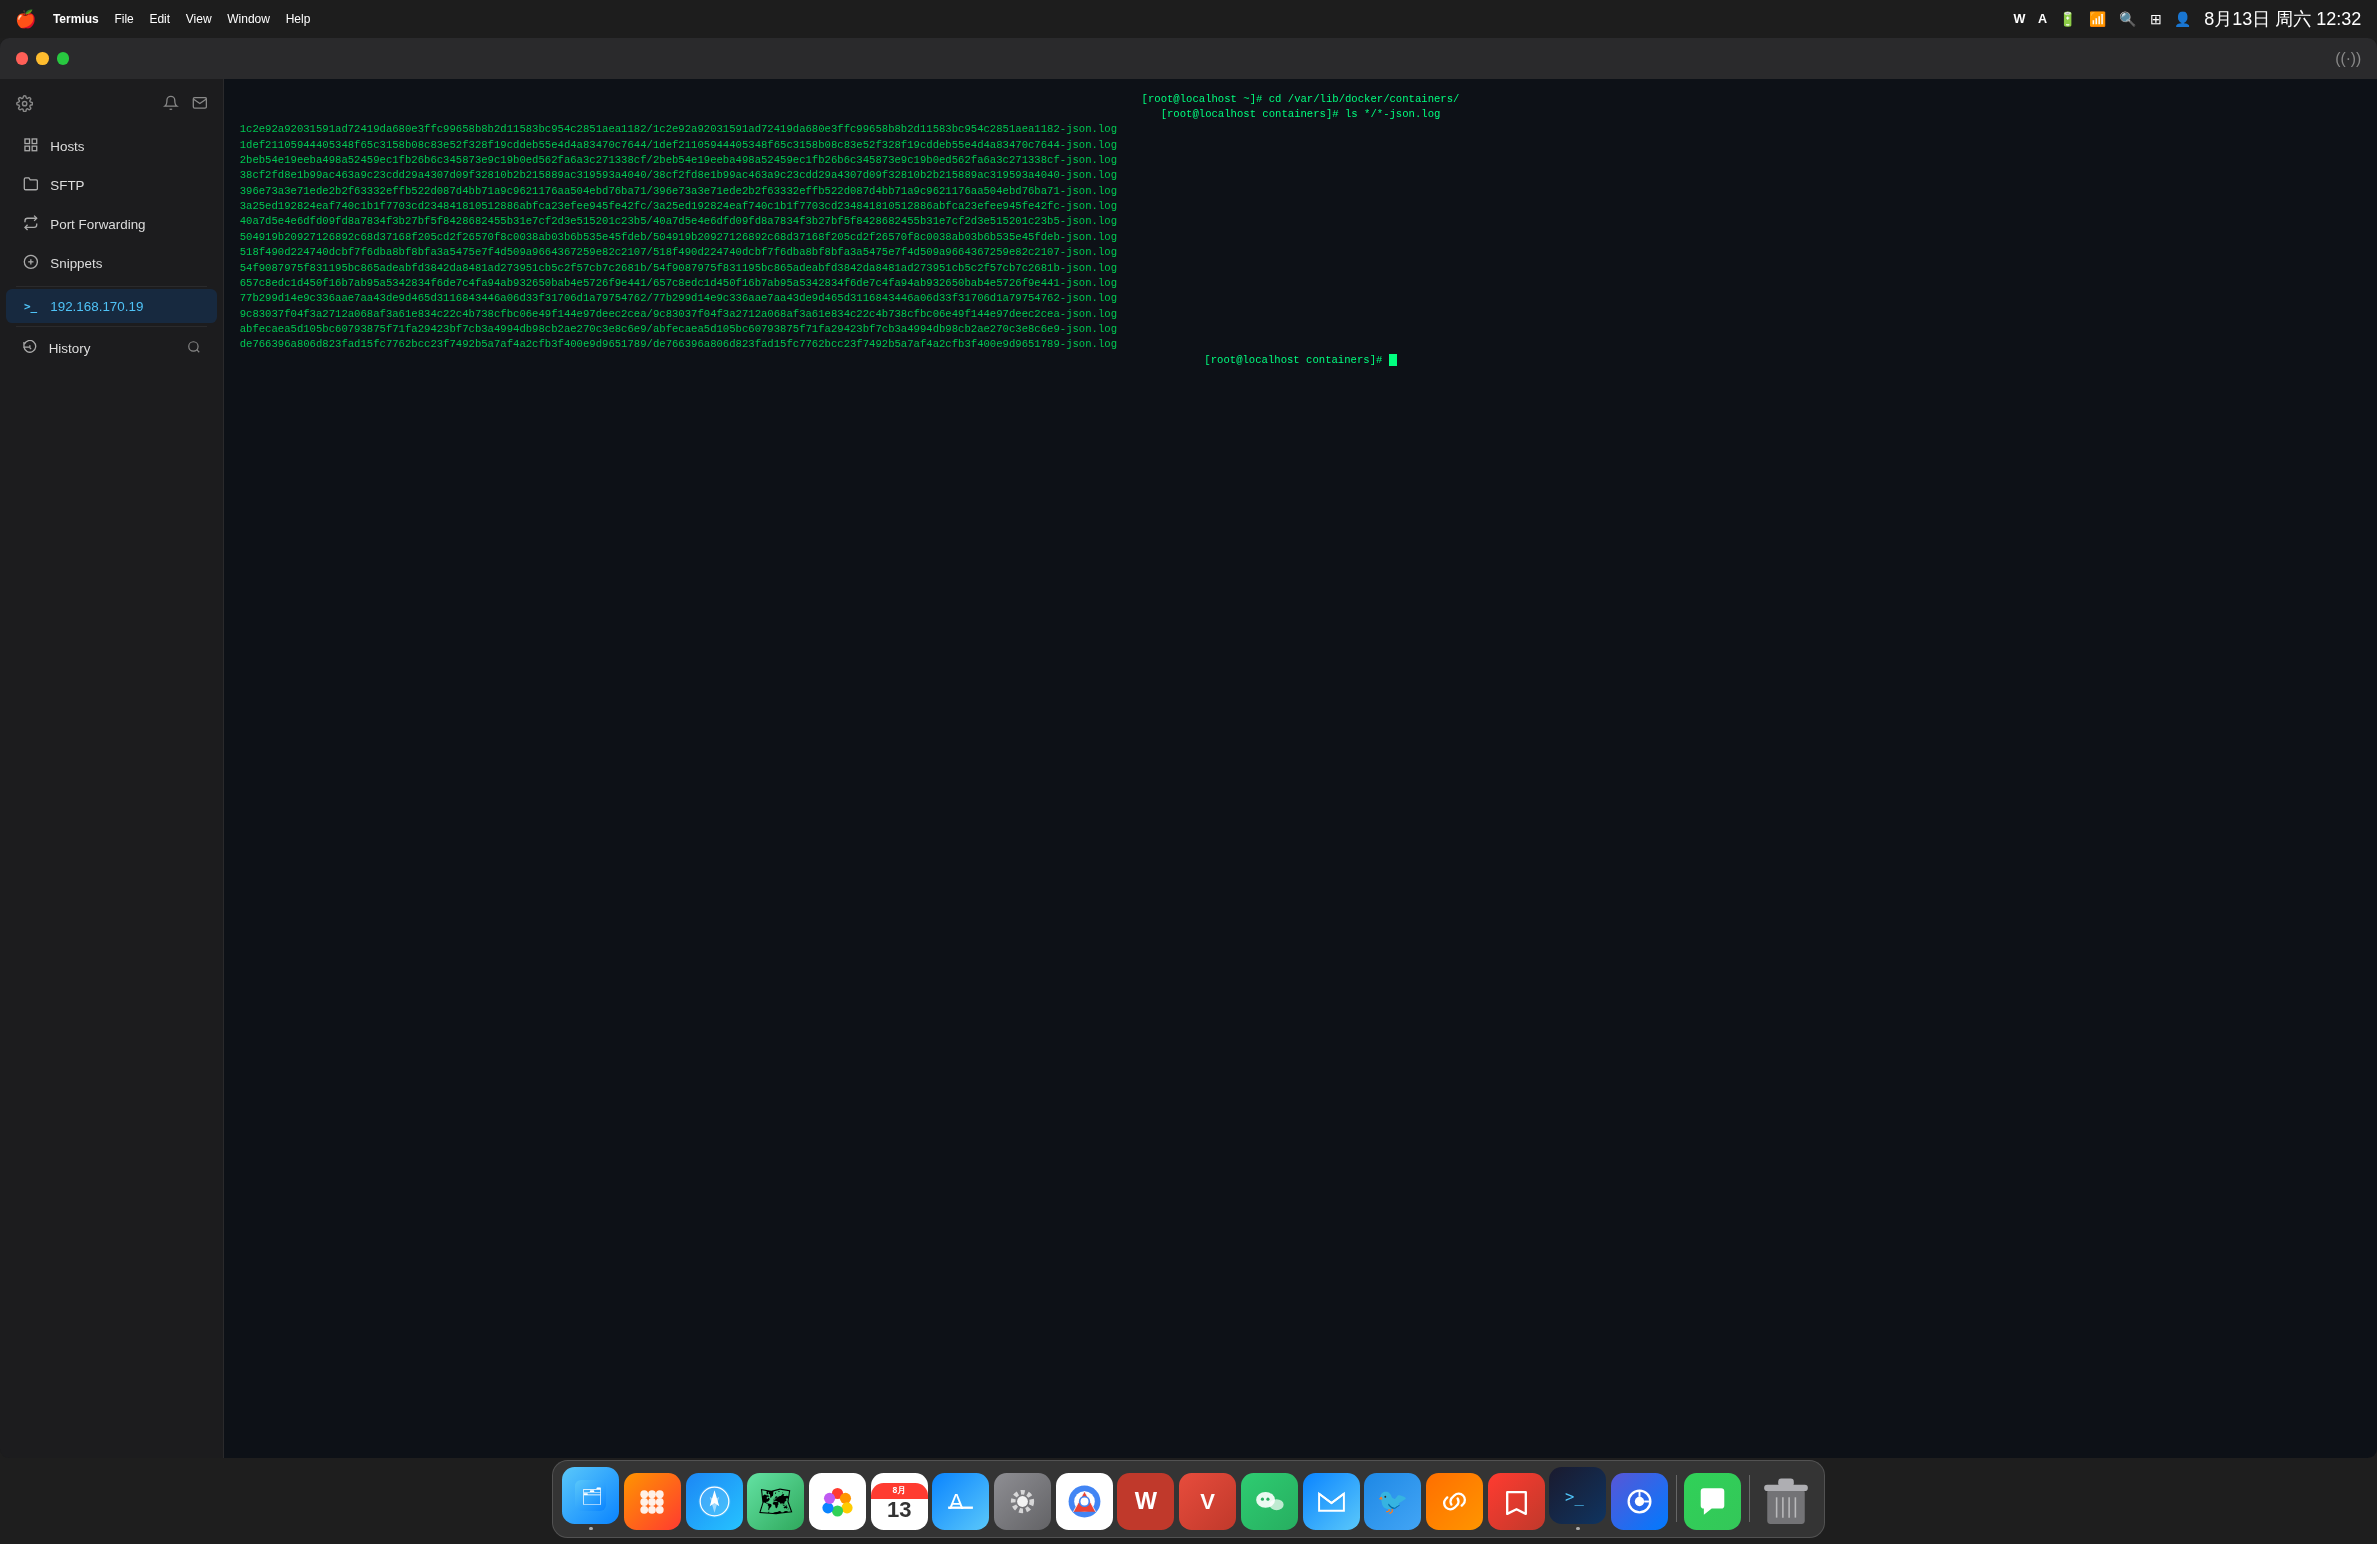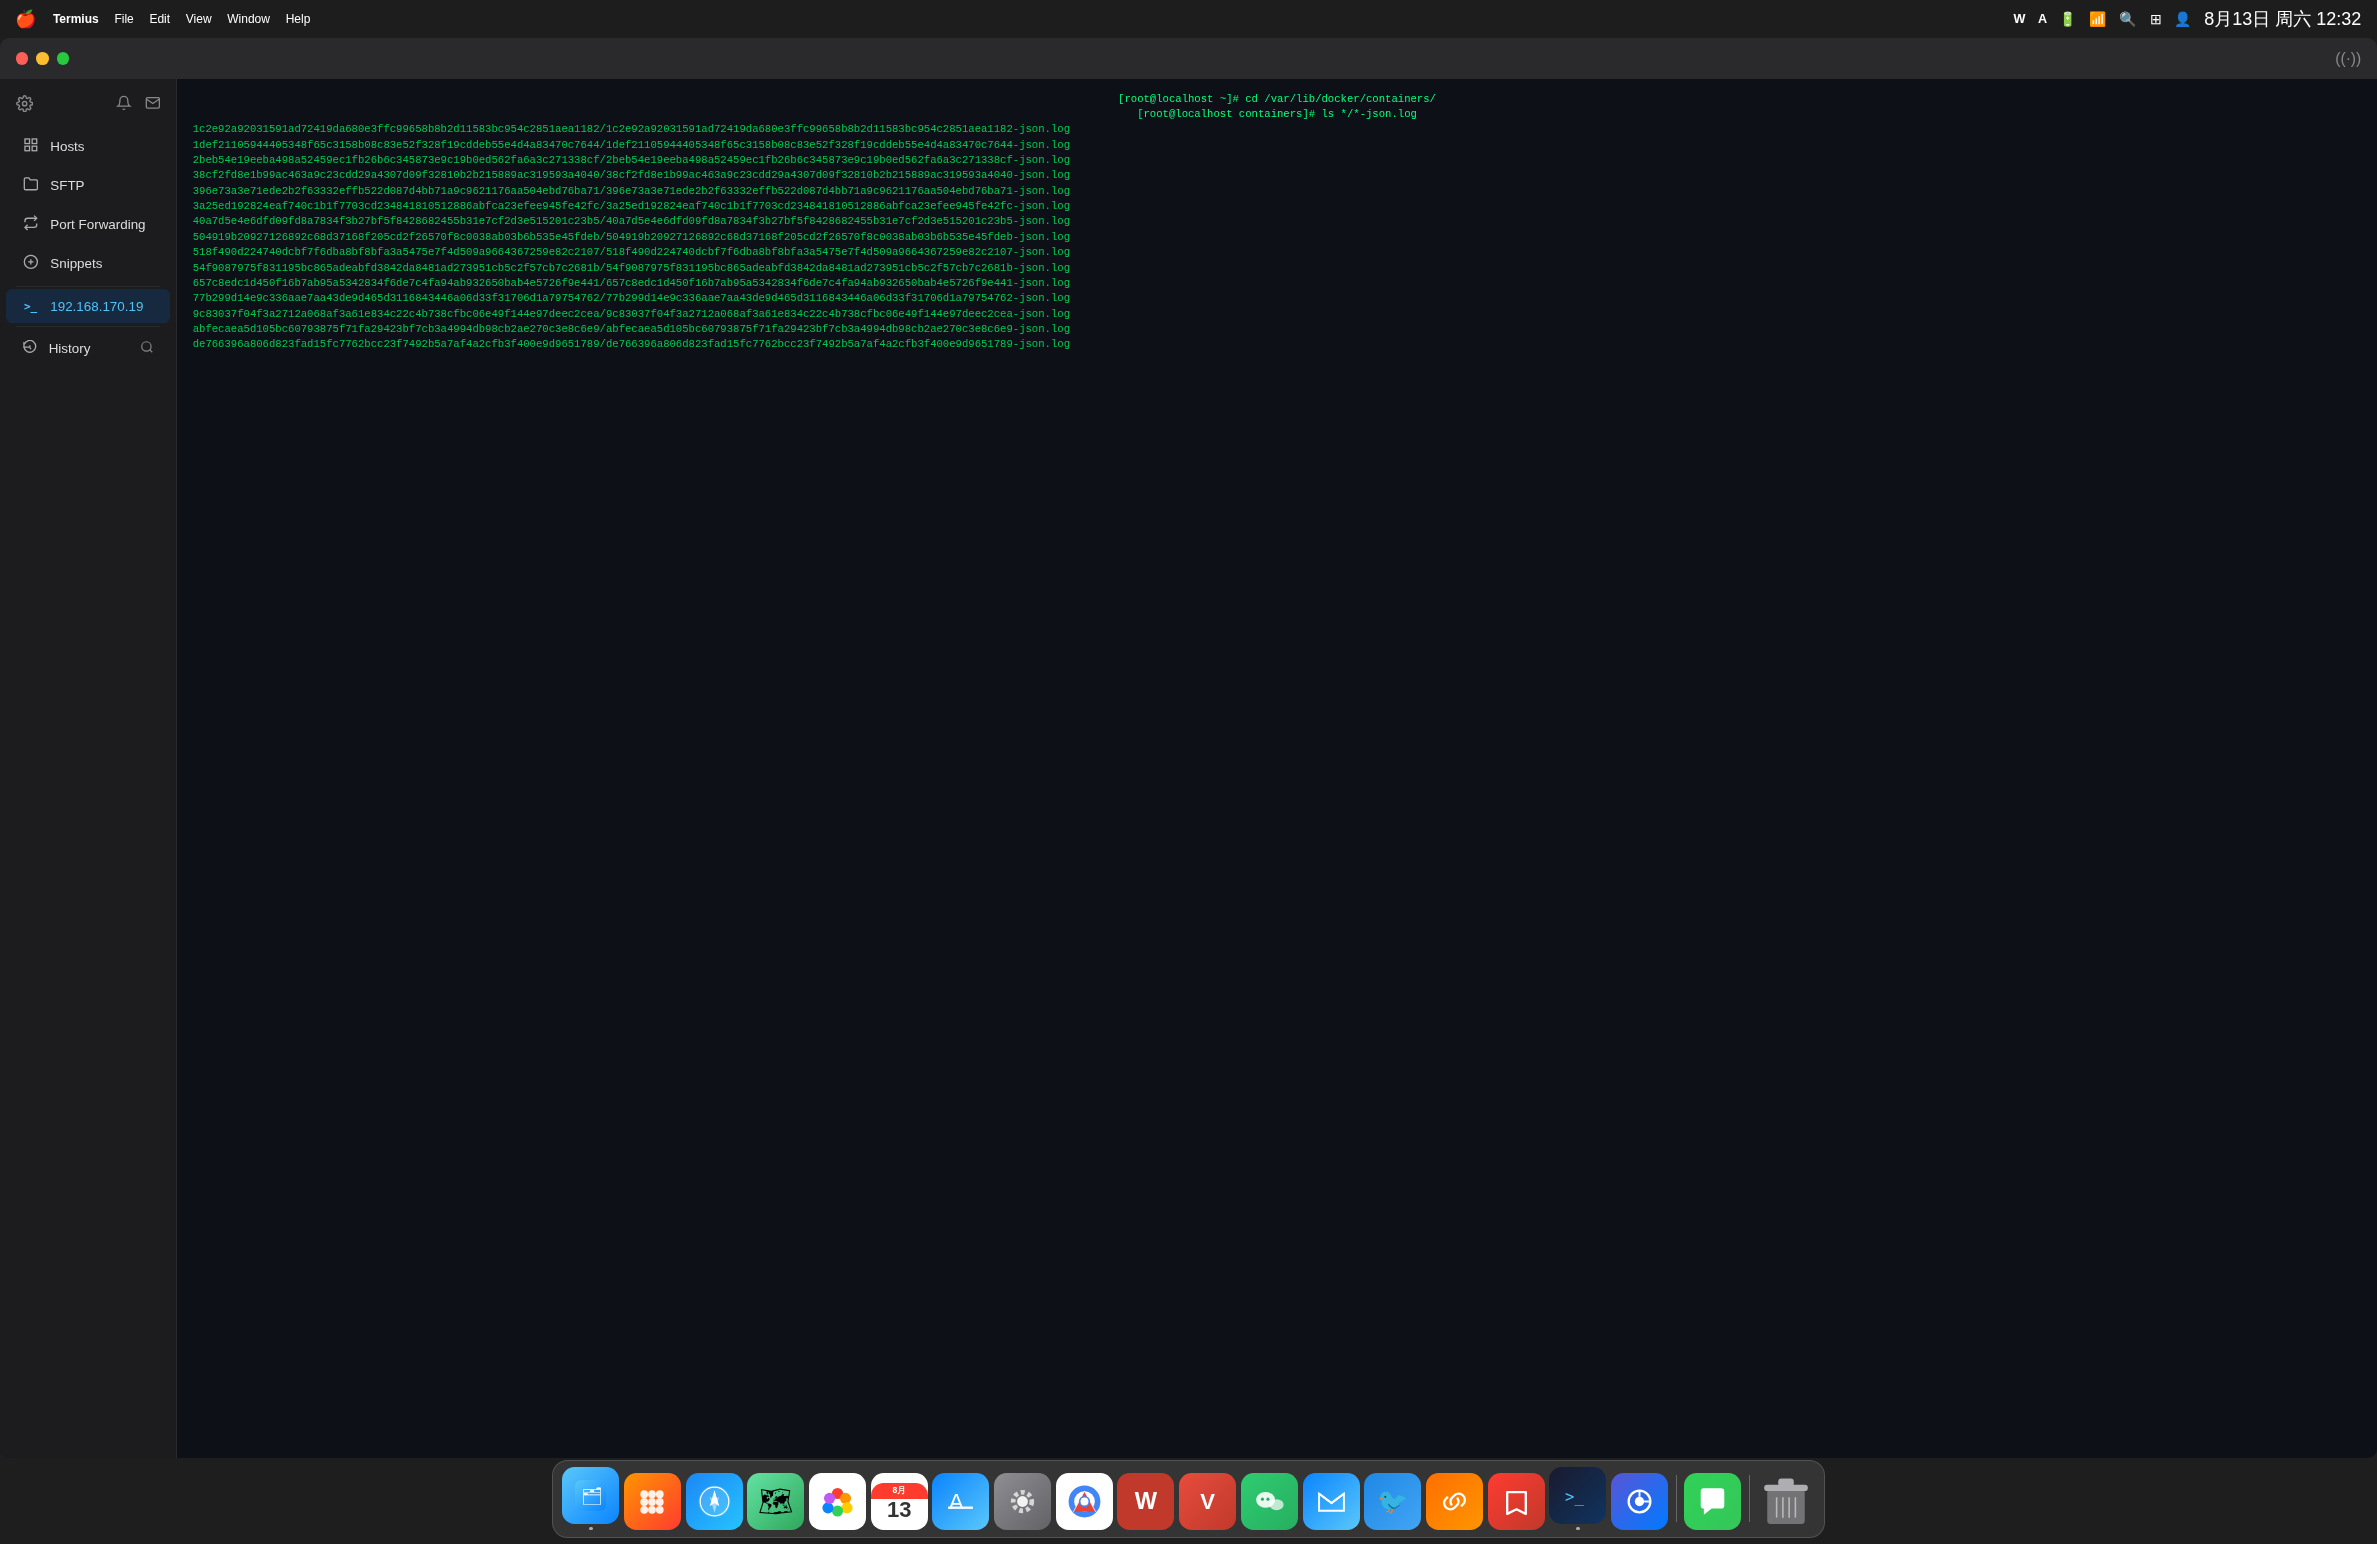--- a/index.html
+++ b/index.html
@@ -117,21 +117,21 @@
 
     
     .main-layout {
       display: flex;
       flex: 1;
       overflow: hidden;
     }
 
     
     .sidebar {
-      width: 177px;
+      width: 224px;
       background: #1c1c1e;
       display: flex;
       flex-direction: column;
       border-right: 0.8px solid #2a2a2c;
       flex-shrink: 0;
     }
 
     .sidebar-top-actions {
       display: flex;
       align-items: center;
@@ -479,20 +479,21 @@
         <div class="terminal-line output-line">3a25ed192824eaf740c1b1f7703cd234841810512886abfca23efee945fe42fc/3a25ed192824eaf740c1b1f7703cd234841810512886abfca23efee945fe42fc-json.log</div>
         <div class="terminal-line output-line">40a7d5e4e6dfd09fd8a7834f3b27bf5f8428682455b31e7cf2d3e515201c23b5/40a7d5e4e6dfd09fd8a7834f3b27bf5f8428682455b31e7cf2d3e515201c23b5-json.log</div>
         <div class="terminal-line output-line">504919b20927126892c68d37168f205cd2f26570f8c0038ab03b6b535e45fdeb/504919b20927126892c68d37168f205cd2f26570f8c0038ab03b6b535e45fdeb-json.log</div>
         <div class="terminal-line output-line">518f490d224740dcbf7f6dba8bf8bfa3a5475e7f4d509a9664367259e82c2107/518f490d224740dcbf7f6dba8bf8bfa3a5475e7f4d509a9664367259e82c2107-json.log</div>
         <div class="terminal-line output-line">54f9087975f831195bc865adeabfd3842da8481ad273951cb5c2f57cb7c2681b/54f9087975f831195bc865adeabfd3842da8481ad273951cb5c2f57cb7c2681b-json.log</div>
         <div class="terminal-line output-line">657c8edc1d450f16b7ab95a5342834f6de7c4fa94ab932650bab4e5726f9e441/657c8edc1d450f16b7ab95a5342834f6de7c4fa94ab932650bab4e5726f9e441-json.log</div>
         <div class="terminal-line output-line">77b299d14e9c336aae7aa43de9d465d3116843446a06d33f31706d1a79754762/77b299d14e9c336aae7aa43de9d465d3116843446a06d33f31706d1a79754762-json.log</div>
         <div class="terminal-line output-line">9c83037f04f3a2712a068af3a61e834c22c4b738cfbc06e49f144e97deec2cea/9c83037f04f3a2712a068af3a61e834c22c4b738cfbc06e49f144e97deec2cea-json.log</div>
         <div class="terminal-line output-line">abfecaea5d105bc60793875f71fa29423bf7cb3a4994db98cb2ae270c3e8c6e9/abfecaea5d105bc60793875f71fa29423bf7cb3a4994db98cb2ae270c3e8c6e9-json.log</div>
         <div class="terminal-line output-line">de766396a806d823fad15fc7762bcc23f7492b5a7af4a2cfb3f400e9d9651789/de766396a806d823fad15fc7762bcc23f7492b5a7af4a2cfb3f400e9d9651789-json.log</div>
+        <div class="terminal-line prompt-line">[root@localhost containers]# <span class="cursor"></span></div>
       </div>
     </div>
   </div>
 </div>
 
 <div class="dock-container">
   <div class="dock">
 
     <div class="dock-item">
       <div class="dock-icon finder-icon">

